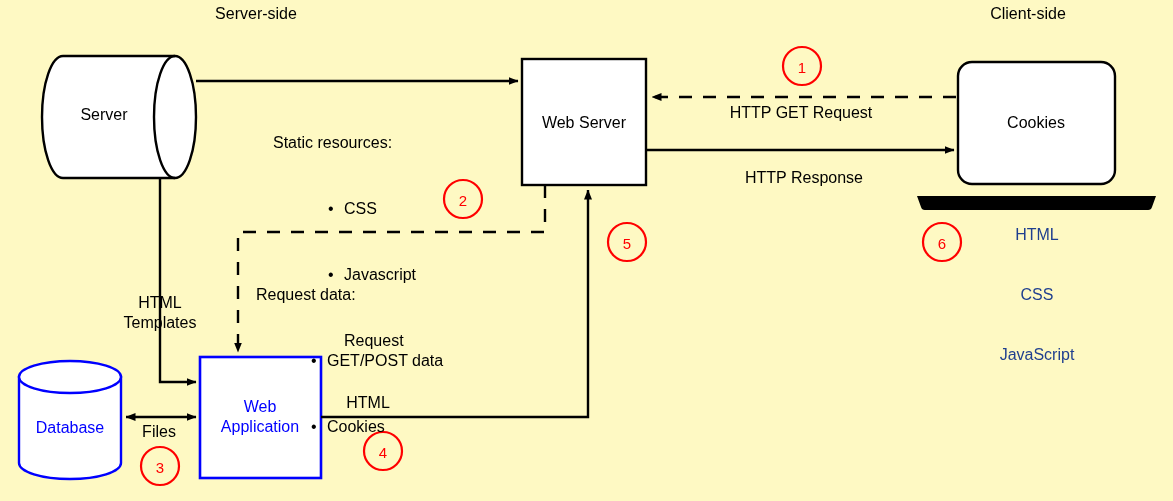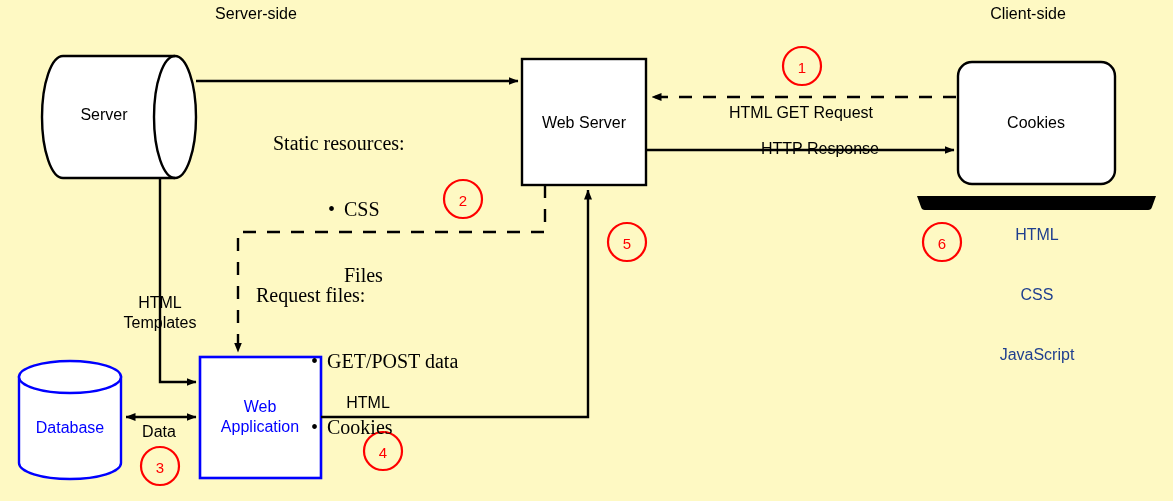--- a/index.html
+++ b/index.html
@@ -50,24 +50,24 @@
   .navy-text { color: #1f3f8f; }
   .num-label {
     position: absolute;
     color: #ff0000;
     font-size: 15px;
     transform: translate(-50%, -50%);
     font-family: "Liberation Sans", sans-serif;
   }
   .bullet-list {
     position: absolute;
-    font-size: 20px;
+    font-size: 16px;
     line-height: 22px;
     white-space: pre;
-    font-family: Liberation Serif, serif;
+    font-family: Liberation Sans, sans-serif;
   }
   .bullet-list .hdr { display: block; }
   .bullet-list .row { display: block; padding-left: 18px; margin-left: 37px; }
   .bullet-list .row .b { display: inline-block; width: 16px; }
 </style>
 </head>
 <body>
 
 <div id="diagram-root">
 
@@ -126,33 +126,34 @@
 
   <div class="node-label" style="left:104px; top:115px;">Server</div>
   <div class="node-label" style="left:584px; top:123px;">Web Server</div>
   <div class="node-label" style="left:1036px; top:123px;">Cookies</div>
   <div class="node-label blue-text" style="left:70px; top:428px;">Database</div>
   <div class="node-label blue-text" style="left:260px; top:417px;"><div>Web</div><div>Application</div></div>
 
   <div class="bullet-list" style="left:273px; top:88px;">
     <span class="hdr">Static resources:</span>
     <span class="row"><span class="b">•</span><span>CSS</span></span>
-    <span class="row"><span class="b">&nbsp;</span><span>Files</span></span>
+    <span class="row"><span class="b">•</span><span>Javascript</span></span>
+    <span class="row"><span class="b">&nbsp;</span><span>Request</span></span>
   </div>
 
   <div class="bullet-list" style="left:256px; top:240px;">
-    <span class="hdr">Request files:</span>
+    <span class="hdr">Request data:</span>
     <span class="row"><span class="b">•</span><span>GET/POST data</span></span>
     <span class="row"><span class="b">•</span><span>Cookies</span></span>
   </div>
 
-  <div class="lbl lbl-center" style="left:801px; top:103px;">HTML GET Request</div>
-  <div class="lbl lbl-center" style="left:804px; top:139px;margin-left:16px;">HTTP Response</div>
+  <div class="lbl lbl-center" style="left:801px; top:103px;">HTTP GET Request</div>
+  <div class="lbl lbl-center" style="left:804px; top:168px;">HTTP Response</div>
   <div class="node-label" style="left:160px; top:313px;"><div>HTML</div><div>Templates</div></div>
-  <div class="lbl lbl-center" style="left:159px; top:422px;">Data</div>
+  <div class="lbl lbl-center" style="left:159px; top:422px;">Files</div>
   <div class="lbl lbl-center" style="left:368px; top:393px;">HTML</div>
 
   <div class="node-label navy-text" style="left:1037px; top:295px; font-size:16px;">
     <div>HTML</div>
     <div>CSS</div>
     <div>JavaScript</div>
   </div>
 
   <div class="num-label" style="left:802px; top:67px;">1</div>
   <div class="num-label" style="left:463px; top:200px;">2</div>

